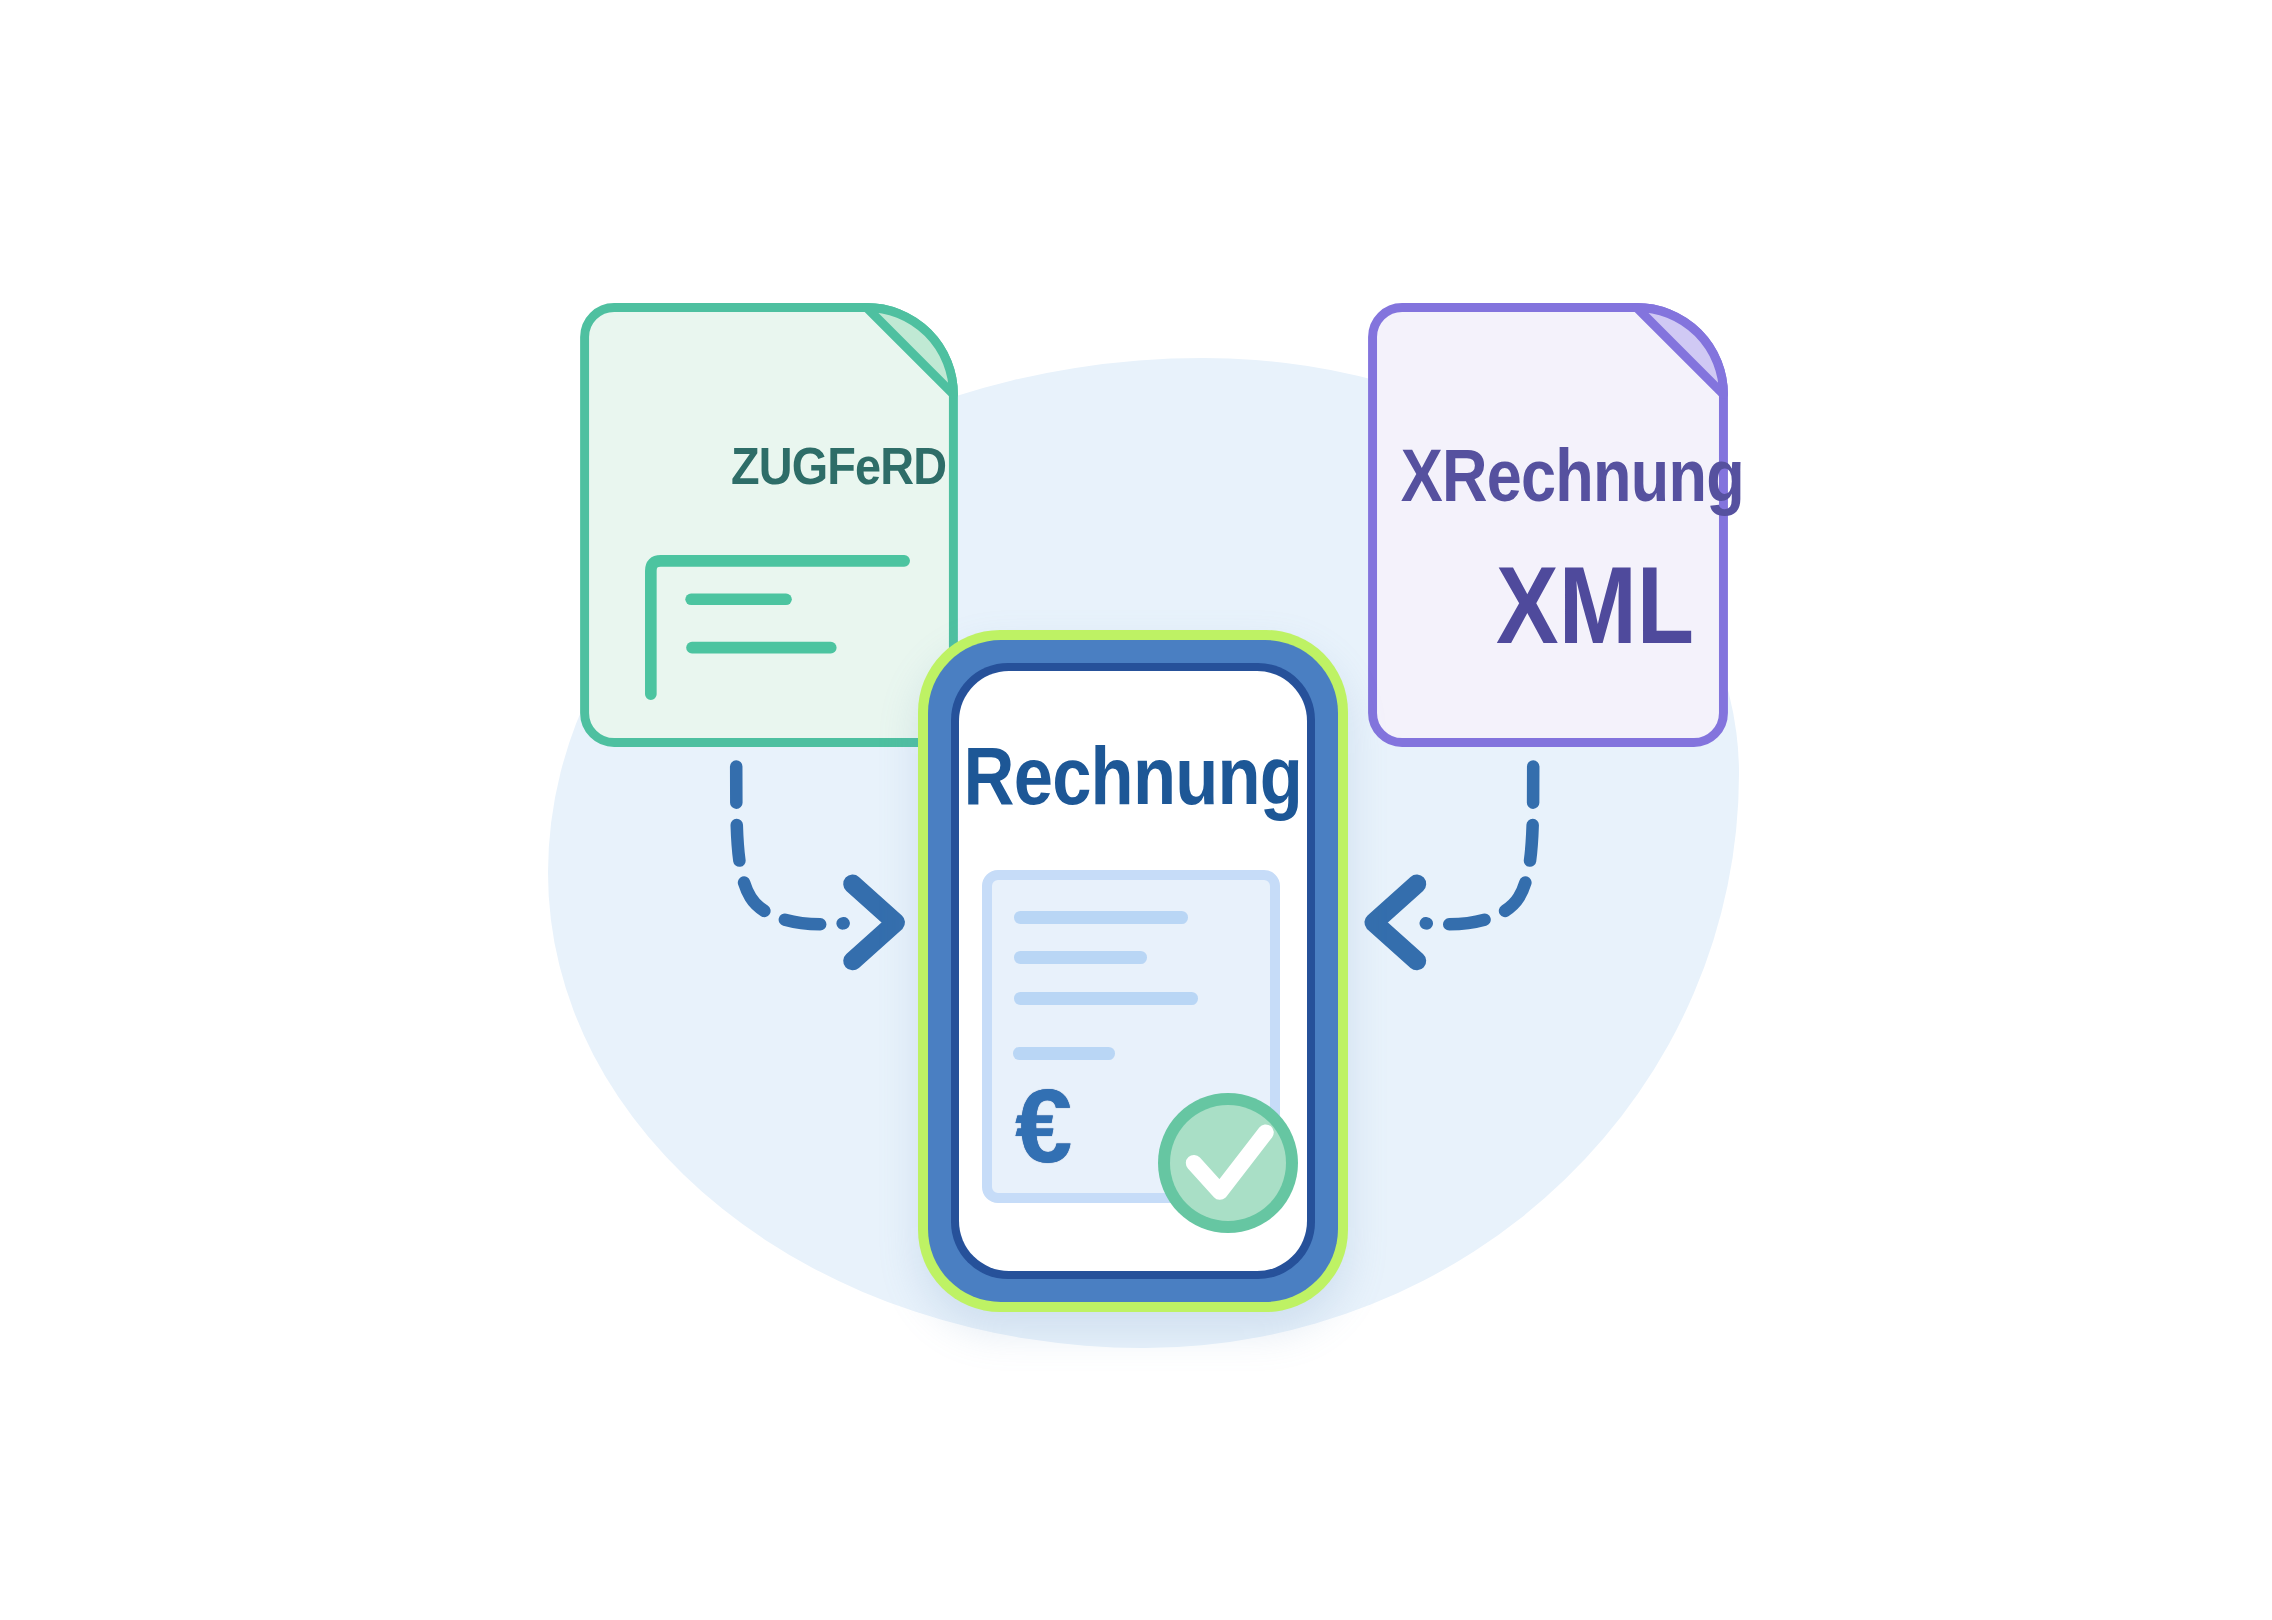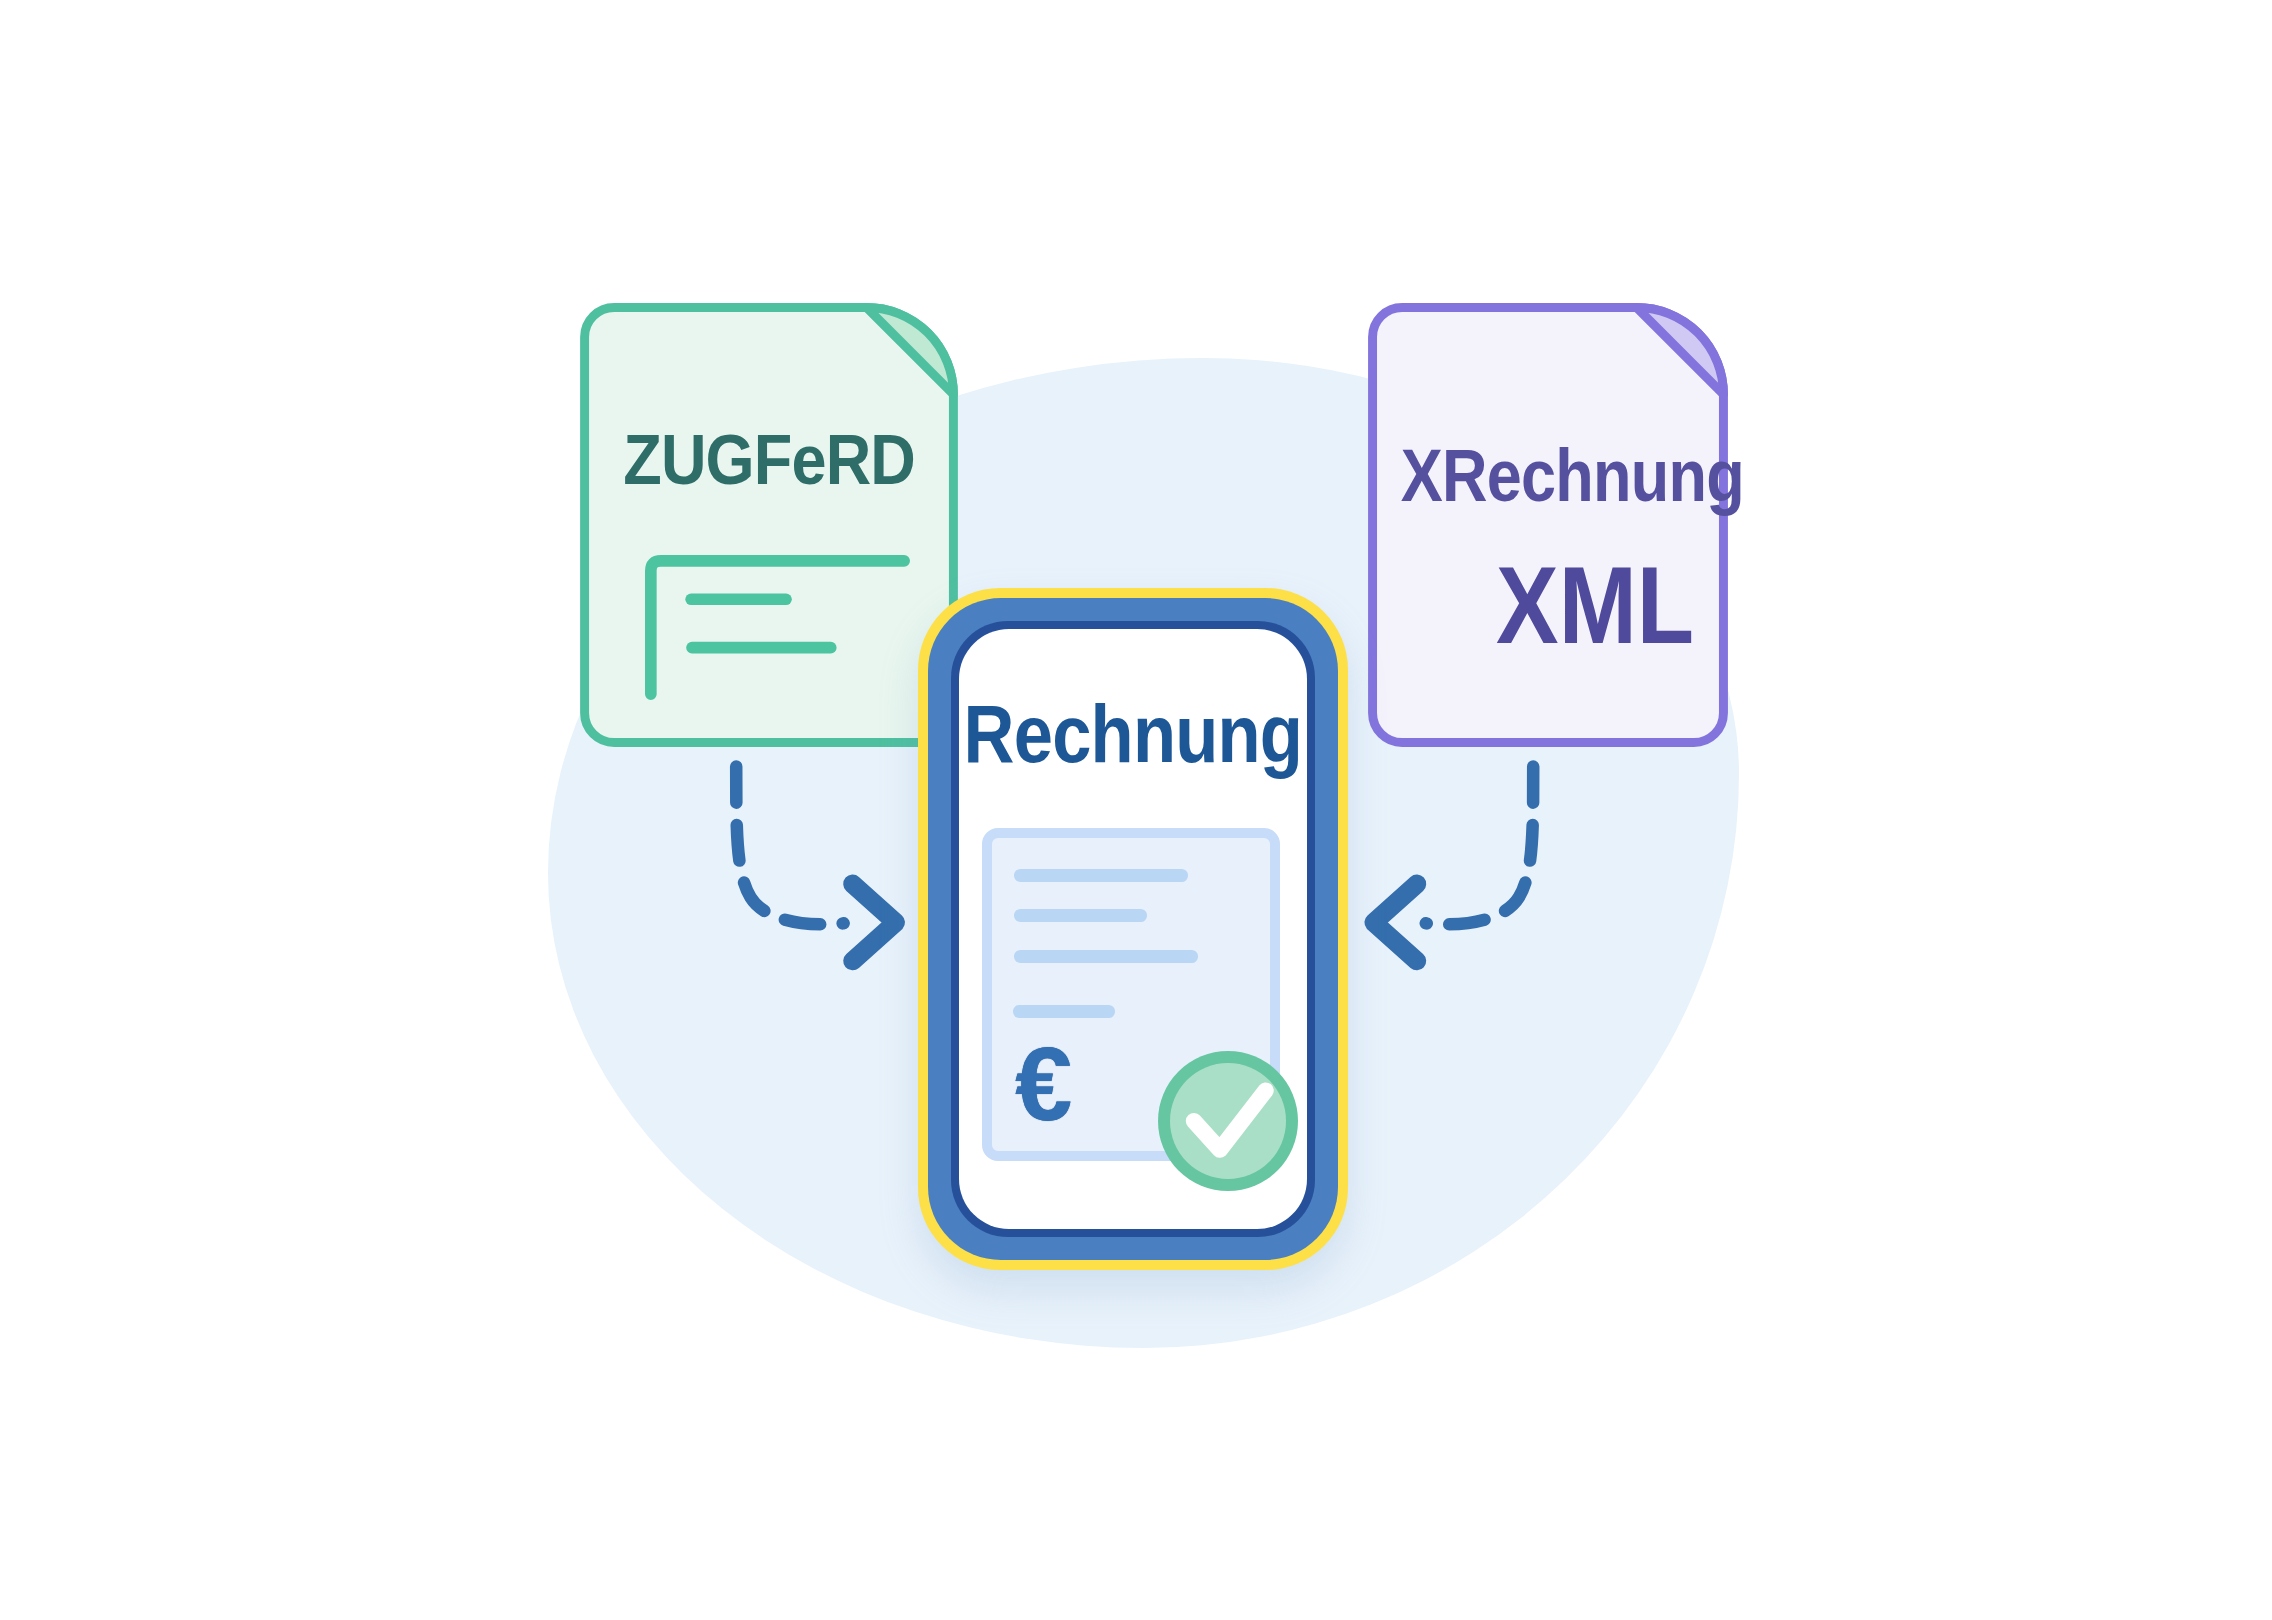--- a/index.html
+++ b/index.html
@@ -19,30 +19,30 @@
   }
   
   .doc{position:absolute;}
   .doc svg{display:block;}
   .doc-title{
     position:absolute;left:0;width:100%;
     text-align:center;font-weight:bold;line-height:90px;
     white-space:nowrap;
   }
   .doc-title span{display:inline-block;transform-origin:50% 50%;}
-  .zug-title{top:112px;font-size:70px;color:#2e6d68;}
+  .zug-title{top:118px;font-size:52px;color:#2e6d68;text-align:right;}
   .zug-title span{transform:scaleX(.90);letter-spacing:-0.9px;}
   .xr-title{top:127px;font-size:75px;color:#56519f;}
   .xr-title span{transform:scaleX(.84);letter-spacing:-0.9px;}
   .xml-title{top:244px;font-size:109px;line-height:116px;color:#4f4a9c;padding-left:47px;}
   .xml-title span{transform:scaleX(.86);}
   
   .phone{
-    position:absolute;left:918px;top:588px;width:430px;height:682px;
-    background:#fde047;border-radius:82px;
+    position:absolute;left:918px;top:630px;width:430px;height:682px;
+    background:#bef264;border-radius:82px;
     box-shadow:0 19.7px 40px rgba(110,150,195,.20);
   }
   .phone-frame{position:absolute;inset:9.9px;background:#4a7fc2;border-radius:73px;}
   .screen-border{position:absolute;inset:33px;background:#26519a;border-radius:57px;}
   .screen{position:absolute;inset:41px;background:#ffffff;border-radius:50px;}
   .phone-title{
     position:absolute;left:0;top:101px;width:100%;
     text-align:center;font-weight:bold;font-size:82px;line-height:90px;
     color:#1d5796;white-space:nowrap;
   }

